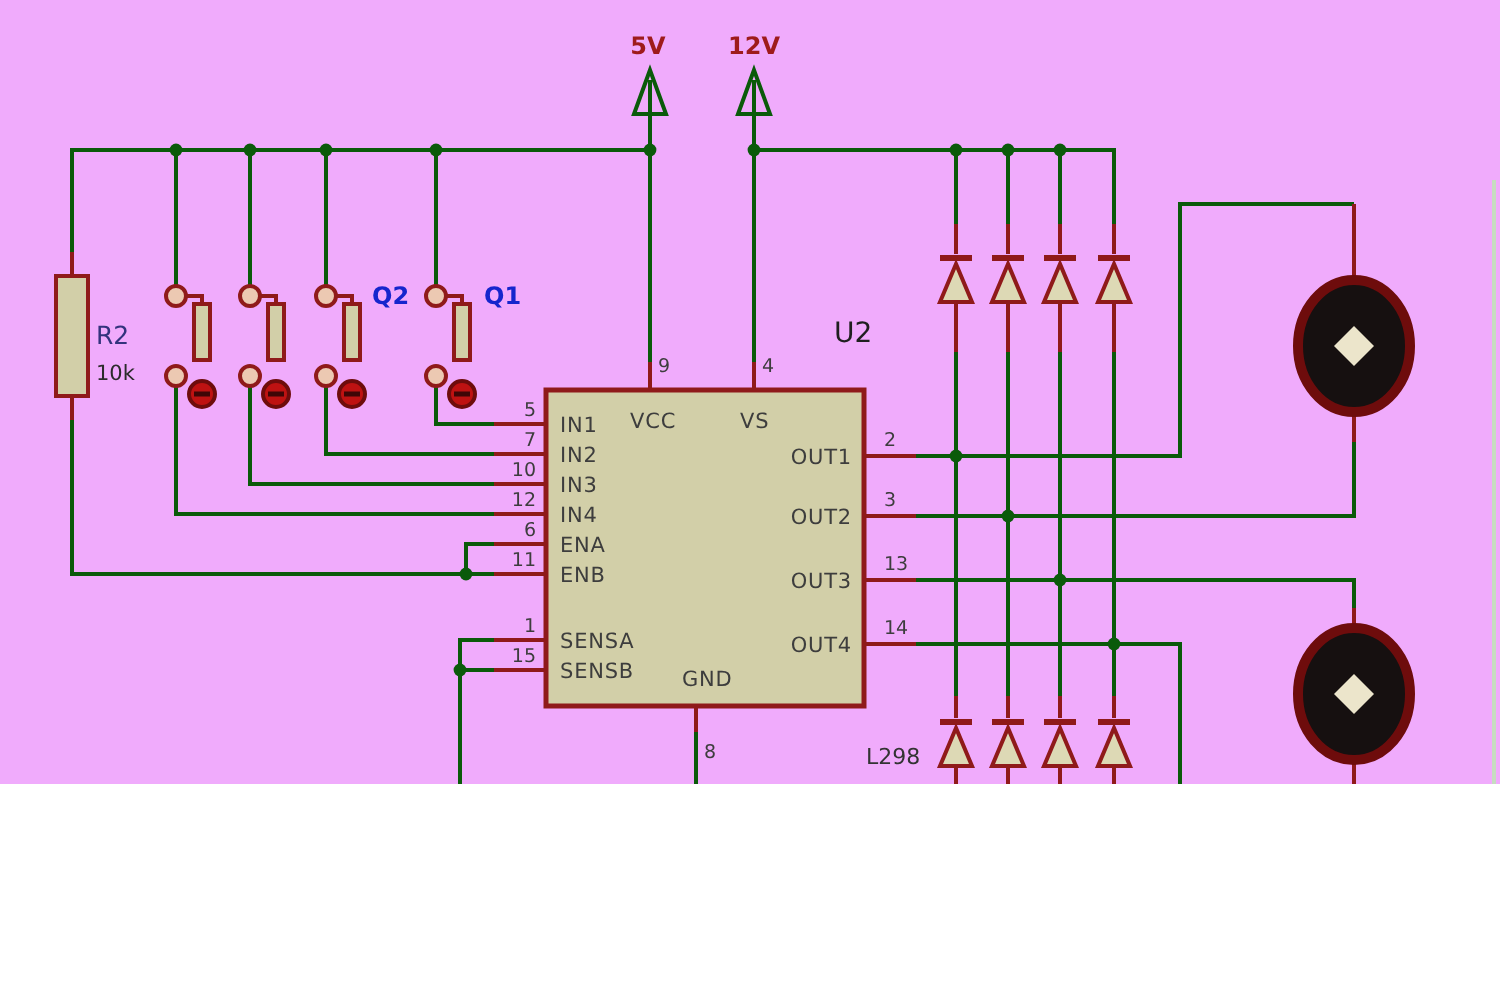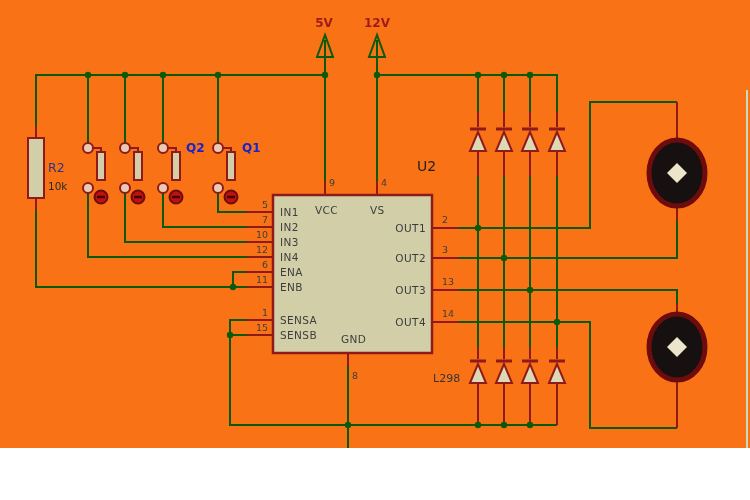--- a/index.html
+++ b/index.html
@@ -1,16 +1,16 @@
 <!DOCTYPE html>
 <html><head>
 <meta charset="utf-8">
 <style>
   html,body{margin:0;padding:0;background:#ffffff;}
-  .stage{width:750px;height:448px;background:#f97316;position:relative;overflow:hidden;}
+  .stage{width:750px;height:392px;background:#f0abfc;position:relative;overflow:hidden;}
   svg{display:block;}
   text{font-family:"DejaVu Sans","Liberation Sans",sans-serif;}
   .wire{stroke:#0a5a0a;stroke-width:2;fill:none;}
   .lead{stroke:#8f1a1a;stroke-width:2;fill:none;}
   .comp-body{fill:#d2cfa8;stroke:#8f1a1a;stroke-width:2;}
   .diode-tri{fill:#ddd9b5;stroke:#8f1a1a;stroke-width:2;}
   .diode-bar{stroke:#8f1a1a;stroke-width:3;fill:none;}
   .dot{fill:#0a5a0a;stroke:none;}
   .term-circ{fill:#ecc9b2;stroke:#8f1a1a;stroke-width:2;}
   .pin-num{font-size:9.5px;fill:#3d3d3d;}

